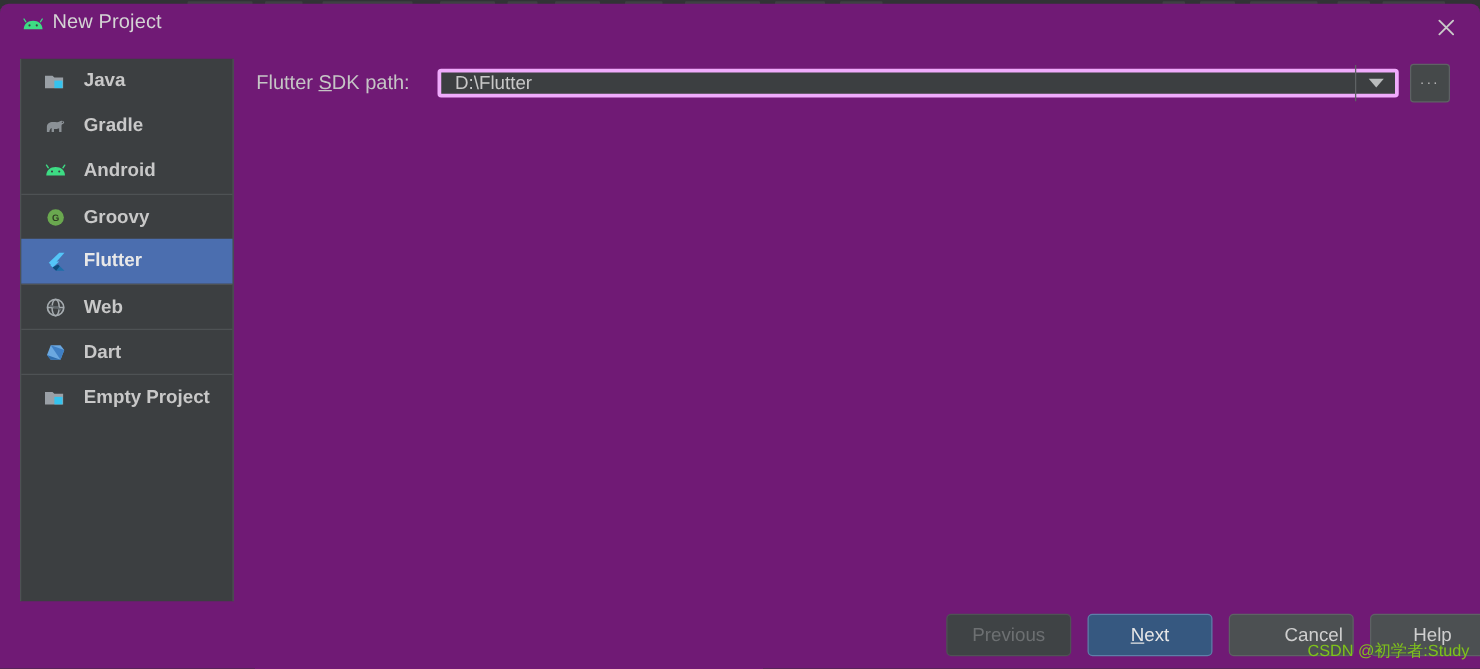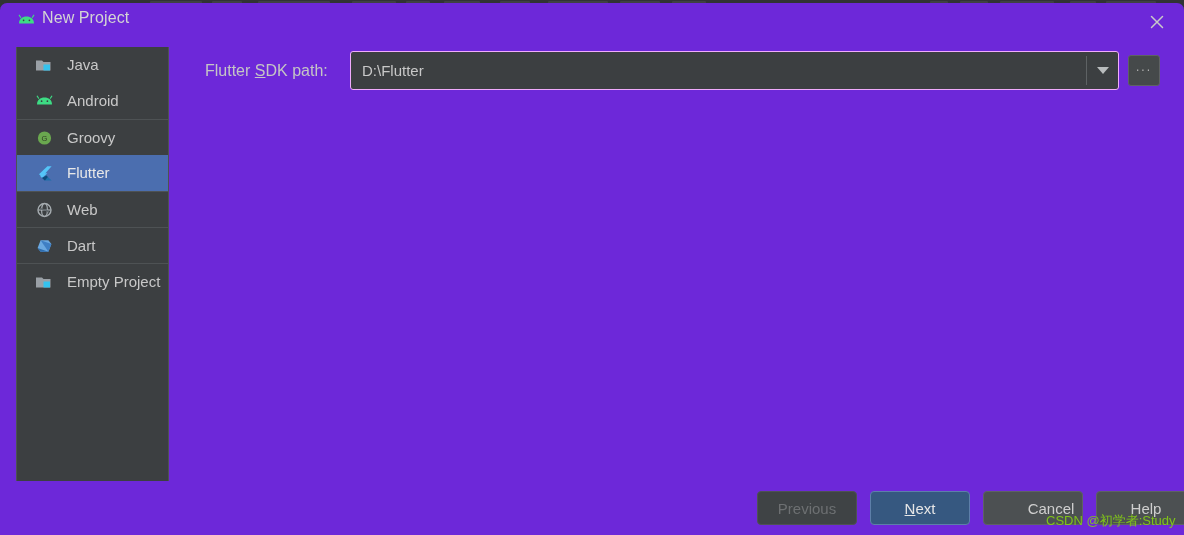--- a/index.html
+++ b/index.html
@@ -36,21 +36,21 @@
     opacity: .55;
     border-radius: 1px;
   }
 
   
   .dialog {
     position: absolute;
     left: 0; top: 3px;
     width: 1184px;
     height: 532px;
-    background: #6d28d9;
+    background: #701a75;
     border-radius: 7px 7px 0 0;
   }
 
   
   .titlebar {
     position: absolute;
     left: 0; top: 0;
     width: 1184px;
     height: 37px;
   }
@@ -71,26 +71,27 @@
     right: 14px; top: 6px;
     width: 26px; height: 26px;
     cursor: pointer;
   }
   .close-btn svg { display: block; }
 
   
   .sidebar {
     position: absolute;
     left: 16px; top: 44px;
-    width: 153px;
+    width: 171px;
     height: 434px;
     background: #3c3f41;
     border: 1px solid #4e5254;
     border-top: none;
     border-bottom: none;
+    font-weight: bold;
   }
   .side-item {
     position: relative;
     height: 36px;
     display: flex;
     align-items: center;
     padding-left: 18px;
     cursor: pointer;
     font-size: 15px;
     color: #c8c8c8;
@@ -120,23 +121,23 @@
   .form-label {
     font-size: 16px;
     color: #c5c5c5;
     width: 145px;
   }
   .form-label u { text-decoration: underline; }
 
   .combo {
     position: relative;
     width: 769px;
-    height: 39px;
+    height: 23px;
     background: #3c3f41;
-    border: 1px solid #f0abfc;
+    border: 3px solid #f0abfc;
     border-radius: 3px;
     display: flex;
     align-items: center;
   }
   .combo-value {
     flex: 1;
     padding-left: 11px;
     font-size: 15px;
     color: #c8c8c8;
     white-space: nowrap;
@@ -276,20 +277,29 @@
       <div class="side-item">
         <span class="side-icon">
           <svg width="19" height="16" viewBox="0 0 19 16">
             <path d="M1 3.5 L1 13.5 L15.5 13.5 L15.5 5 L8.5 5 L7 3.5 Z" fill="#9aa0a6"></path>
             <rect x="8.5" y="7.5" width="6.5" height="6" fill="#35c3ee"></rect>
           </svg>
         </span>
         <span class="side-label">Java</span>
       </div>
 
+      <div class="side-item">
+        <span class="side-icon">
+          <svg width="19" height="16" viewBox="0 0 19 16">
+            <path d="M2.5 12.5 L2.5 8.5 C2.5 6 4.5 4.6 7.5 4.6 C9.8 4.6 11.3 5.2 12.6 4.2 C13.6 3.4 15 3.2 16 4.2 C16.7 4.9 16.2 5.9 15.3 6.1 C14.4 6.3 14.2 7 14.2 8 L14.2 12.5 L12.3 12.5 L12.3 9.6 C11.3 10.2 9.5 10.4 8.2 10.1 L8.2 12.5 L6.3 12.5 L6.3 9.3 C5.3 9.8 4.6 10.8 4.5 12.5 Z" fill="#8b9196"></path>
+            <circle cx="14.9" cy="4.8" r="0.55" fill="#3c3f41"></circle>
+          </svg>
+        </span>
+        <span class="side-label">Gradle</span>
+      </div>
 
       <div class="side-item">
         <span class="side-icon">
           <svg width="19" height="16" viewBox="0 0 19 16">
             <path d="M3.6 5.2 L2.2 3.1" stroke="#3ddc84" stroke-width="1.1" stroke-linecap="round" fill="none"></path>
             <path d="M15.4 5.2 L16.8 3.1" stroke="#3ddc84" stroke-width="1.1" stroke-linecap="round" fill="none"></path>
             <path d="M2 11.4 C2 7.2 5.3 4.6 9.5 4.6 C13.7 4.6 17 7.2 17 11.4 Z" fill="#3ddc84"></path>
             <circle cx="6.6" cy="8.2" r="0.85" fill="#3c3f41"></circle>
             <circle cx="12.4" cy="8.2" r="0.85" fill="#3c3f41"></circle>
           </svg>

